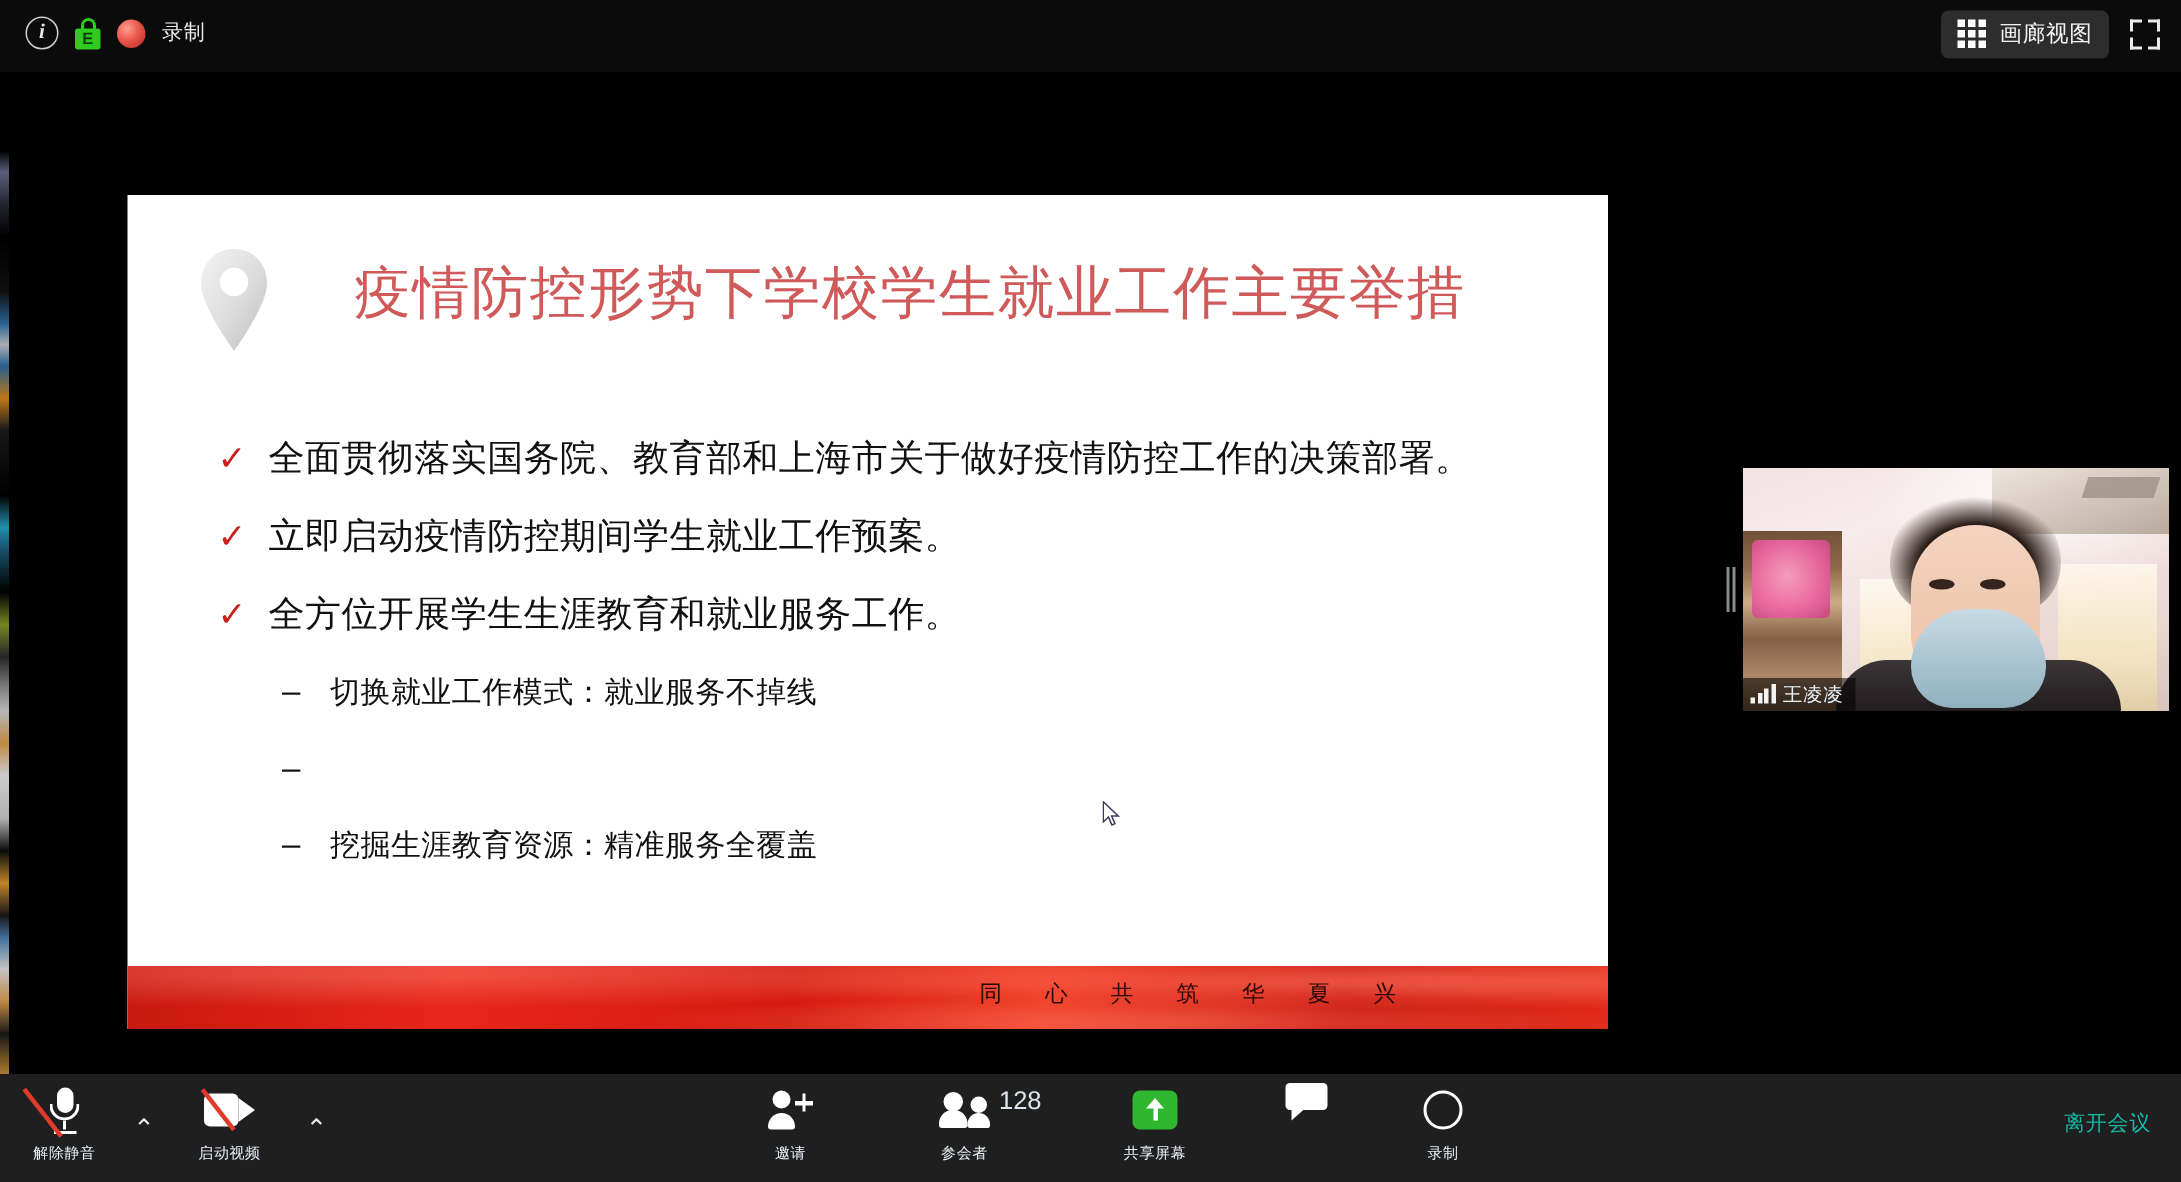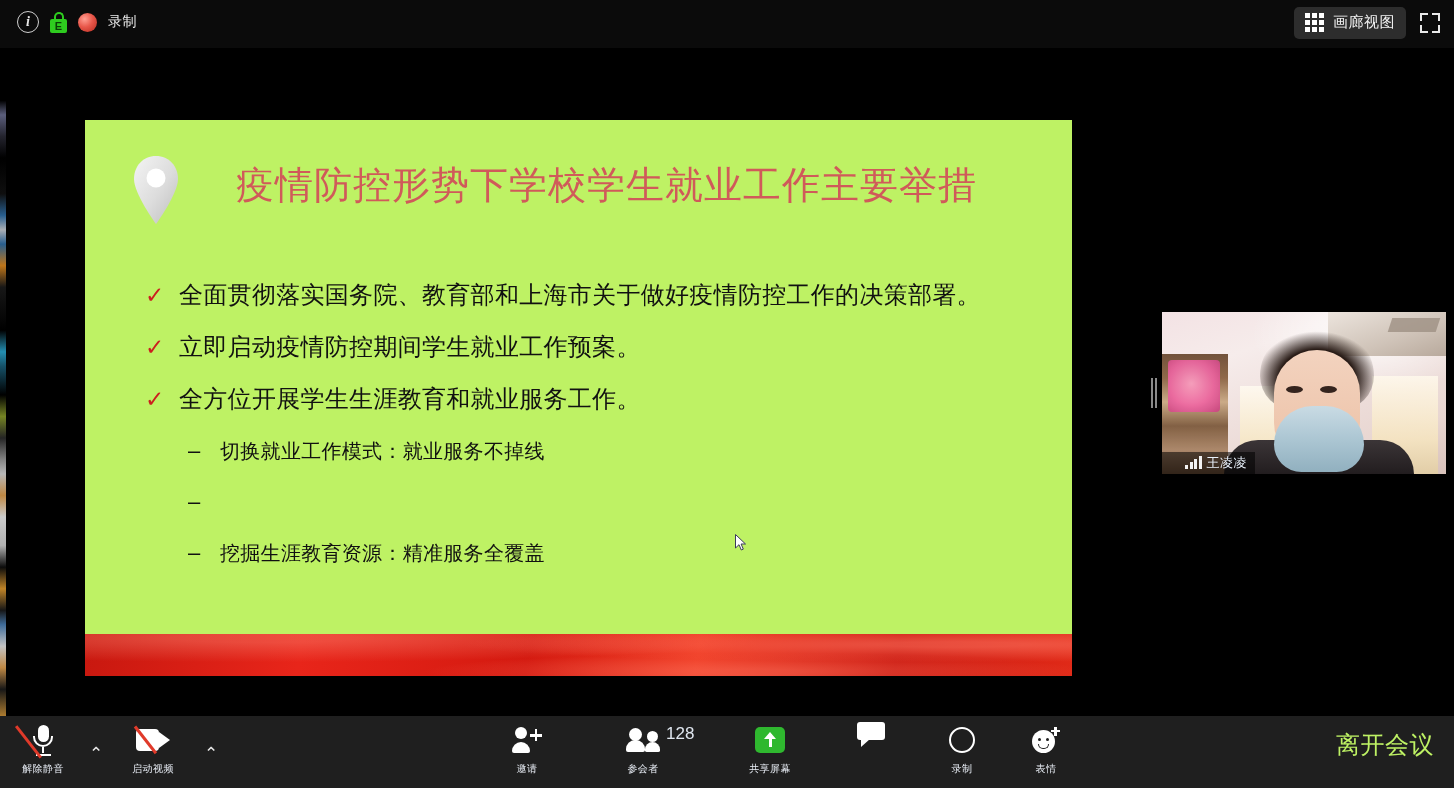--- a/index.html
+++ b/index.html
@@ -74,22 +74,22 @@
   .gallery-btn span { color: #f2f2f2; font-size: 15px; letter-spacing: .5px; }
   .fs-ico { position: relative; width: 20px; height: 20px; }
   .fs-ico i { position: absolute; width: 8px; height: 8px; border: 2px solid #e9e9e9; }
   .fs-ico i:nth-child(1){ left:0; top:0; border-right:none; border-bottom:none; }
   .fs-ico i:nth-child(2){ right:0; top:0; border-left:none; border-bottom:none; }
   .fs-ico i:nth-child(3){ left:0; bottom:0; border-right:none; border-top:none; }
   .fs-ico i:nth-child(4){ right:0; bottom:0; border-left:none; border-top:none; }
 
   
   .slide {
-    position: absolute; left: 85px; top: 120px; width: 987px; height: 556px;
-    background: #bef264; overflow: hidden;
+    position: absolute; left: 85px; top: 130px; width: 987px; height: 556px;
+    background: #ffffff; overflow: hidden;
   }
   .pin {
     position: absolute; left: 47px; top: 34px; width: 48px; height: 72px;
   }
   .title {
     position: absolute; left: 151px; top: 40px;
     color: #d05a5a; font-size: 38px; font-weight: 400;
     letter-spacing: 1px; white-space: nowrap;
     font-family: "DejaVu Sans", "Liberation Sans", sans-serif;
   }
@@ -194,21 +194,21 @@
     border-radius: 42px 42px 30px 30px;
   }
   .vbody {
     position: absolute; left: 62px; bottom: 0; width: 190px; height: 34px;
     background: linear-gradient(180deg,#3b3537 0%,#221d1f 100%);
     border-radius: 60px 60px 0 0;
   }
   .vname {
     position: absolute; left: 0; bottom: 0; height: 22px;
     display: flex; align-items: center; gap: 5px;
-    background: rgba(0,0,0,.55); padding: 0 8px 0 23px;
+    background: rgba(0,0,0,.55); padding: 0 8px 0 5px;
   }
   .bars { display: flex; align-items: flex-end; gap: 1.5px; height: 12px; }
   .bars i { width: 3px; background: #f2f2f2; display: block; }
   .bars i:nth-child(1){height:4px;} .bars i:nth-child(2){height:7px;}
   .bars i:nth-child(3){height:10px;} .bars i:nth-child(4){height:13px;}
   .vname span { color: #e9f1fb; font-size: 13px; letter-spacing: .5px; }
 
   .drag-handle {
     position: absolute; left: 1151px; top: 378px; width: 6px; height: 30px;
     display: flex; gap: 2px;
@@ -273,22 +273,22 @@
 
   .emoji-ico { position: relative; width: 28px; height: 26px; }
   .emoji-ico .f { position: absolute; left: 0; top: 3px; width: 23px; height: 23px; border-radius: 50%; background:#fff; }
   .emoji-ico .e1 { position: absolute; left: 6px; top: 11px; width: 3.4px; height: 3.4px; border-radius:50%; background:#1f1f1f; }
   .emoji-ico .e2 { position: absolute; left: 14px; top: 11px; width: 3.4px; height: 3.4px; border-radius:50%; background:#1f1f1f; }
   .emoji-ico .m { position: absolute; left: 6px; top: 17px; width: 11px; height: 5px; border: 1.6px solid #1f1f1f; border-top: none; border-radius: 0 0 8px 8px; }
   .emoji-ico .plus-h { position: absolute; right: 0; top: 3px; width: 9px; height: 2.2px; background:#fff; }
   .emoji-ico .plus-v { position: absolute; right: 3.4px; top: -0.4px; width: 2.2px; height: 9px; background:#fff; }
 
   .leave {
-    position: absolute; right: 20px; top: 13px;
-    color: #bef264; font-size: 24px; letter-spacing: .5px;
+    position: absolute; right: 20px; top: 24px;
+    color: #14b8a6; font-size: 14px; letter-spacing: .5px;
     font-family: "DejaVu Sans","Liberation Sans",sans-serif;
   }
 </style>
 </head>
 <body>
 
 <div id="app">
 
   <div class="desktop-sliver"></div>
 
@@ -364,20 +364,21 @@
       <div class="b2">
         <div class="dash">–</div>
       </div>
       <div class="b2">
         <div class="dash">–</div>
         <div class="txt">挖掘生涯教育资源：精准服务全覆盖</div>
       </div>
     </div>
 
     <div class="footband">
+      <div class="ft right">同 心 共 筑 华 夏 兴</div>
     </div>
   </div>
 
   <svg class="cursor" viewBox="0 0 12 18">
     <path d="M0.5 0.5 L0.5 14 L4 10.7 L6.3 16 L8.3 15.1 L6.1 10 L10.5 10 Z" fill="#ffffff" stroke="#3a3a5a" stroke-width="1"></path>
   </svg>
 
   <div class="drag-handle">
       <i></i>
       <i></i>
@@ -485,30 +486,17 @@
       <div class="lbl">聊天</div>
     </div>
 
     <div class="tool" style="left:919px;">
       <div class="glyph">
         <div class="rec-ico"></div>
       </div>
       <div class="lbl">录制</div>
     </div>
 
-    <div class="tool" style="left:1003px;">
-      <div class="glyph">
-        <div class="emoji-ico">
-          <div class="f"></div>
-            <div class="e1"></div>
-            <div class="e2"></div>
-            <div class="m"></div>
-          <div class="plus-h"></div>
-            <div class="plus-v"></div>
-        </div>
-      </div>
-      <div class="lbl">表情</div>
-    </div>
 
     <div class="leave">离开会议</div>
   </div>
 
 </div>
 
 </body></html>

